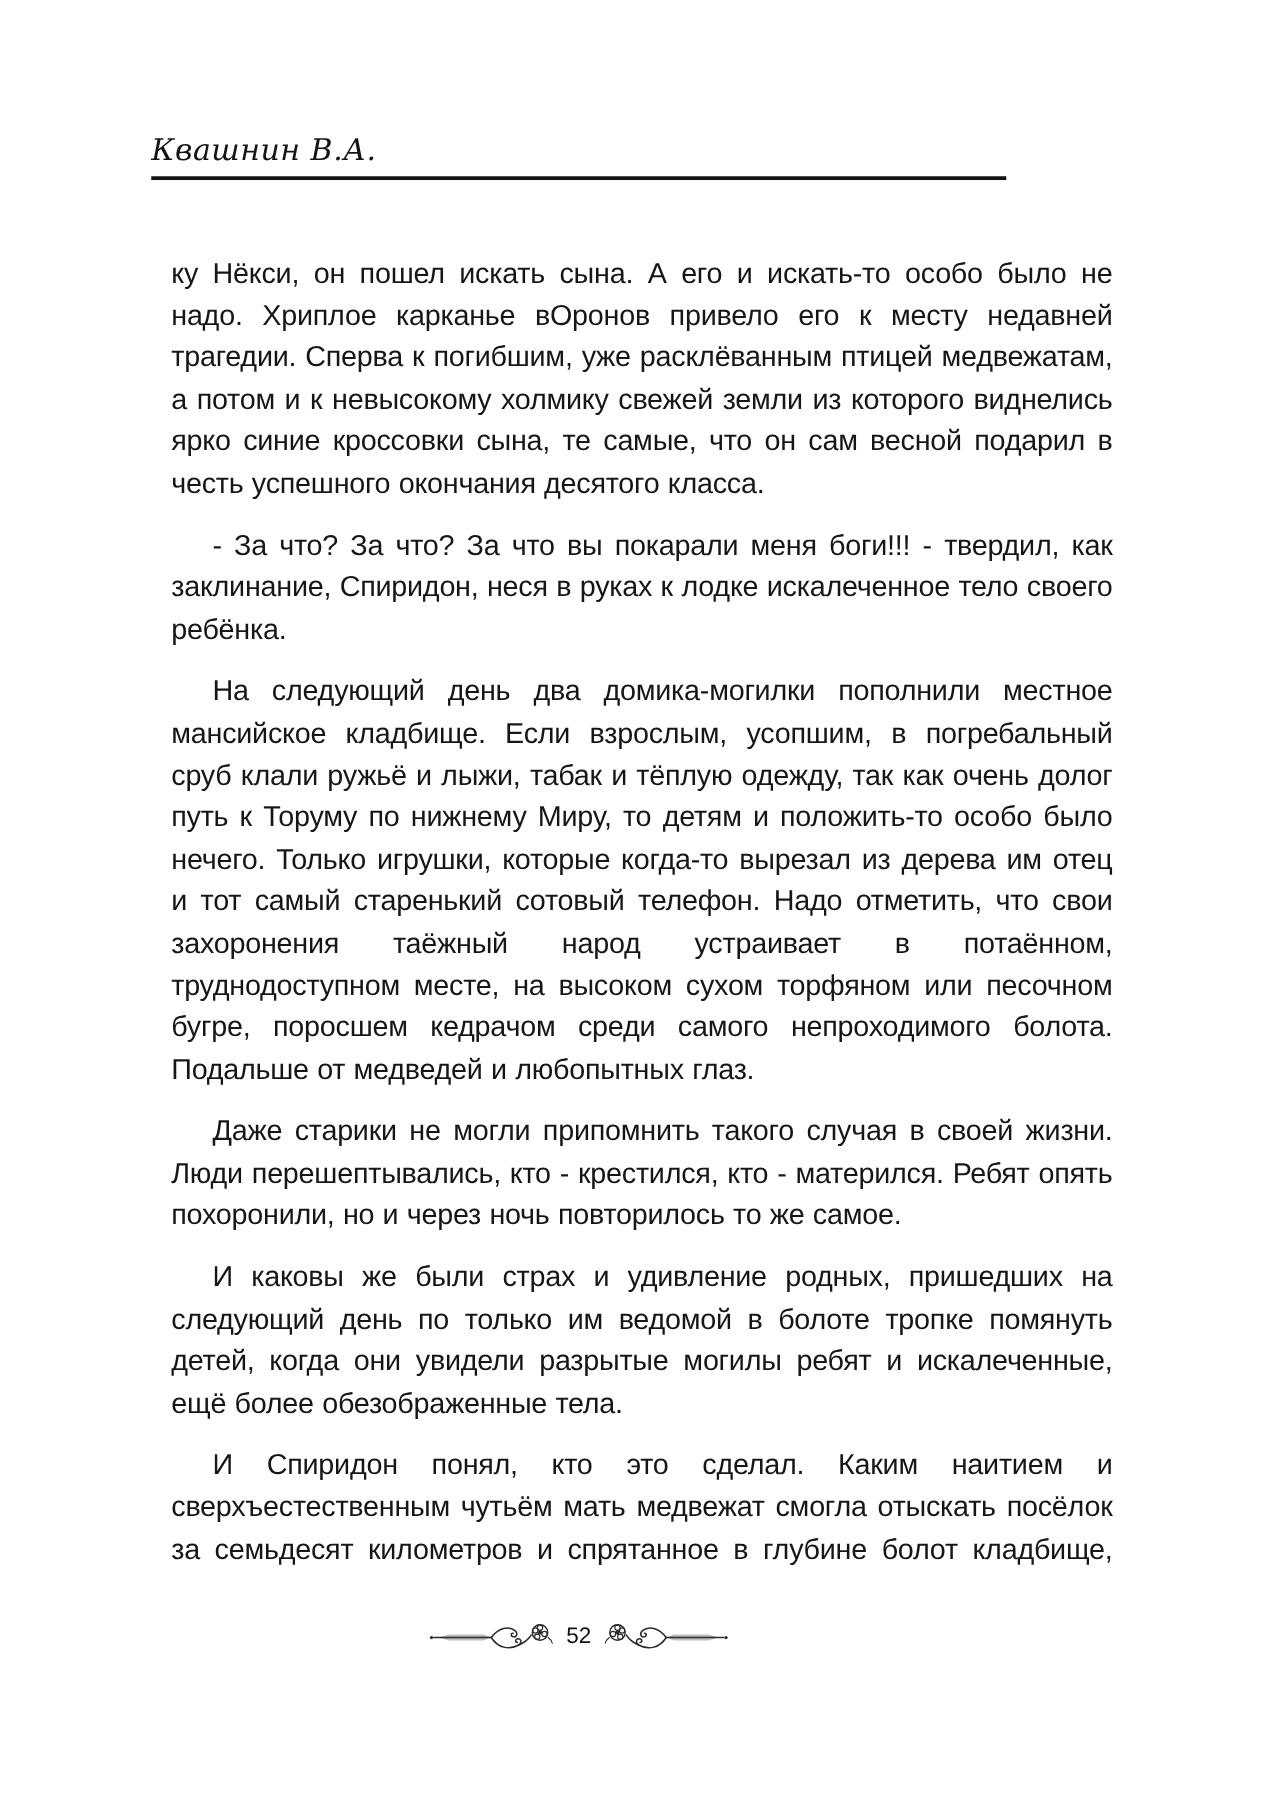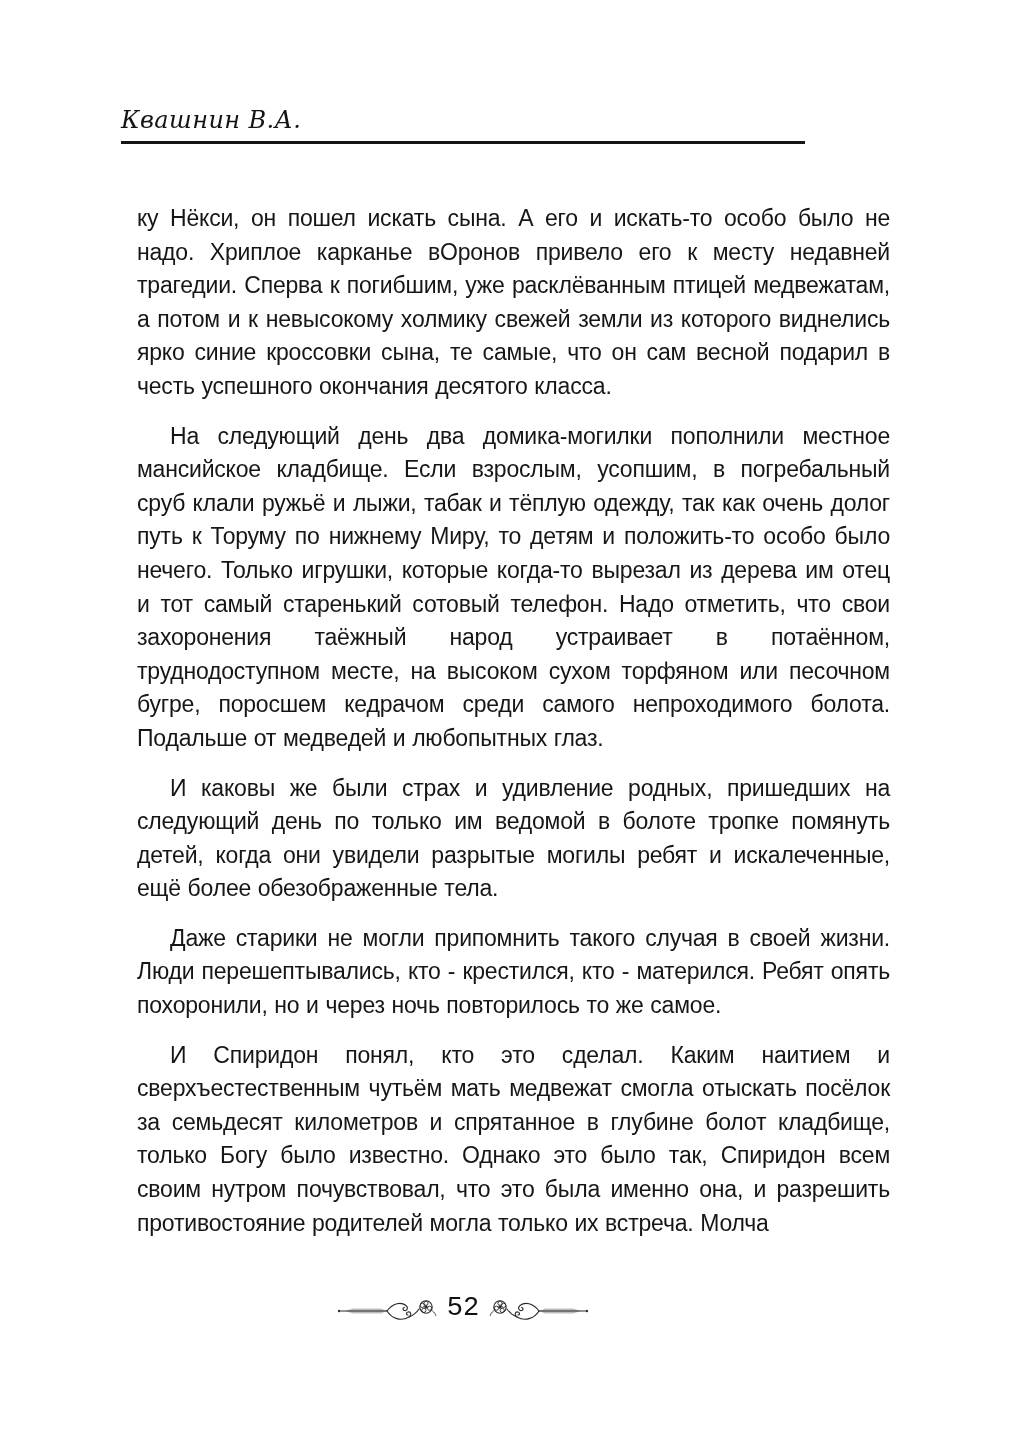--- a/index.html
+++ b/index.html
@@ -60,22 +60,22 @@
     position: absolute;
     top: 1295px;
     left: 0;
     width: 100%;
     display: flex;
     align-items: center;
     justify-content: center;
     gap: 8px;
   }
   .page-number {
-    font-family: Liberation Mono, monospace;
-    font-size: 27px;
+    font-family: Liberation Sans, sans-serif;
+    font-size: 18px;
     color: #111111;
     line-height: 1;
     padding: 0 2px 4px 2px;
   }
   .ornament {
     display: inline-block;
     width: 100px;
     height: 30px;
   }
   .ornament.mirrored {
@@ -86,23 +86,24 @@
 <body>
 
 <div class="page">
 
   <div class="running-head">Квашнин В.А.</div>
 
   <div class="header-rule"></div>
 
   <div class="body-text">
     <p>ку Нёкси, он пошел искать сына. А его и искать-то особо было не надо. Хриплое карканье вОронов привело его к месту недавней трагедии. Сперва к погибшим, уже расклёванным птицей медвежатам, а потом и к невысокому холмику свежей земли из которого виднелись ярко синие кроссовки сына, те самые, что он сам весной подарил в честь успешного окончания десятого класса.</p>
+    <p class="indent">- За что? За что? За что вы покарали меня боги!!! - твердил, как заклинание, Спиридон, неся в руках к лодке искалеченное тело своего ребёнка.</p>
     <p class="indent">На следующий день два домика-могилки пополнили местное мансийское кладбище. Если взрослым, усопшим, в погребальный сруб клали ружьё и лыжи, табак и тёплую одежду, так как очень долог путь к Торуму по нижнему Миру, то детям и положить-то особо было нечего. Только игрушки, которые когда-то вырезал из дерева им отец и тот самый старенький сотовый телефон. Надо отметить, что свои захоронения таёжный народ устраивает в потаённом, труднодоступном месте, на высоком сухом торфяном или песочном бугре, поросшем кедрачом среди самого непроходимого болота. Подальше от медведей и любопытных глаз.</p>
+    <p class="indent">Даже старики не могли припомнить такого случая в своей жизни. Люди перешептывались, кто - крестился, кто - матерился. Ребят опять похоронили, но и через ночь повторилось то же самое.</p>
     <p class="indent">И каковы же были страх и удивление родных, пришедших на следующий день по только им ведомой в болоте тропке помянуть детей, когда они увидели разрытые могилы ребят и искалеченные, ещё более обезображенные тела.</p>
-    <p class="indent">Даже старики не могли припомнить такого случая в своей жизни. Люди перешептывались, кто - крестился, кто - матерился. Ребят опять похоронили, но и через ночь повторилось то же самое.</p>
     <p class="indent">И Спиридон понял, кто это сделал. Каким наитием и сверхъестественным чутьём мать медвежат смогла отыскать посёлок за семьдесят километров и спрятанное в глубине болот кладбище, только Богу было известно. Однако это было так, Спиридон всем своим нутром почувствовал, что это была именно она, и разрешить противостояние родителей могла только их встреча. Молча</p>
   </div>
 
   <div class="footer">
 
     <svg class="ornament" viewBox="0 0 100 30" xmlns="http://www.w3.org/2000/svg">
 
       <polygon points="8,15 16,12.6 44,12.6 50,15 44,17.4 16,17.4" fill="#bdbdbd"></polygon>
 
       <circle cx="2.2" cy="15" r="1.3" fill="#2a2a2a"></circle>

